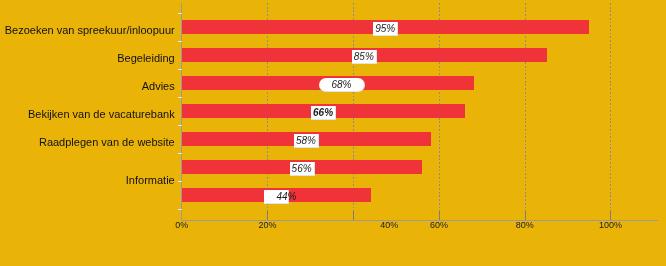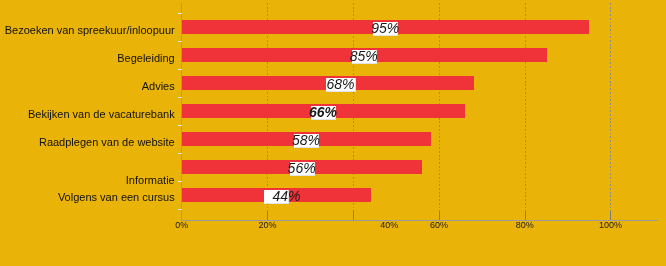--- a/index.html
+++ b/index.html
@@ -15,21 +15,21 @@
   .ytick{position:absolute;width:4px;height:1px;background:#e2eaf6;}
   .axis-y{position:absolute;width:1px;background:#9a9a9a;}
   .axis-x{position:absolute;height:1px;background:#9a9a9a;}
   .bar{position:absolute;background:#F03339;}
   .cat-label{position:absolute;right:491.3px;font-size:11px;color:#111111;
              white-space:nowrap;text-align:right;line-height:11px;}
   .tick-label{position:absolute;font-size:9px;color:#1c1c1c;white-space:nowrap;
               line-height:9px;transform:translateX(-50%);}
   .dlabel{position:absolute;box-sizing:border-box;background:#ffffff;
           border-right:1px solid #e3e3e3;border-bottom:1px solid #e3e3e3;
-          font-size:14px;font-style:italic;color:#1a1a1a;line-height:9px;
+          font-size:10px;font-style:italic;color:#1a1a1a;line-height:9px;
           display:flex;align-items:center;justify-content:center;}
 </style>
 </head>
 <body>
 
 <div id="chart">
 
   <div class="plot" id="gridlines">
       <div class="gridline" style="left: 267.4px; top: 2.7px; height: 216.8px;"></div>
       <div class="gridline" style="left: 353.15px; top: 2.7px; height: 216.8px;"></div>
@@ -68,30 +68,29 @@
       <div class="ytick" style="left: 178px; top: 208.94px;"></div>
     </div>
 
   <div class="plot" id="catlabels">
       <div class="cat-label" style="top: 24.8px;"><span>Bezoeken van spreekuur/inloopuur</span></div>
       <div class="cat-label" style="top: 52.73px;"><span>Begeleiding</span></div>
       <div class="cat-label" style="top: 80.66px;"><span>Advies</span></div>
       <div class="cat-label" style="top: 108.59px;"><span>Bekijken van de vacaturebank</span></div>
       <div class="cat-label" style="top: 136.52px;"><span>Raadplegen van de website</span></div>
       <div class="cat-label" style="top: 175px;"><span>Informatie</span></div>
-      <div class="cat-label" style="top: 192.38px;"><span>Volgens van een cursus</span></div>
     </div>
   <div class="plot" id="dlabels">
       <div class="dlabel" style="left: 373.23px; top: 22px; width: 25px; height: 14px;">
         <span>95%</span>
       </div>
       <div class="dlabel" style="left: 351.79px; top: 49.93px; width: 25px; height: 14px;">
         <span>85%</span>
       </div>
-      <div class="dlabel" style="left: 326px; top: 77.86px; width: 30px; height: 14px;">
+      <div class="dlabel" style="left: 319px; top: 77.86px; width: 46px; height: 14px; border-radius: 7px;">
         <span>68%</span>
       </div>
       <div class="dlabel" style="left: 311.06px; top: 105.79px; width: 25px; height: 14px; font-weight: bold;">
         <span>66%</span>
       </div>
       <div class="dlabel" style="left: 293.91px; top: 133.72px; width: 25px; height: 14px;">
         <span>58%</span>
       </div>
       <div class="dlabel" style="left: 289.63px; top: 161.65px; width: 25px; height: 14px;">
         <span>56%</span>

